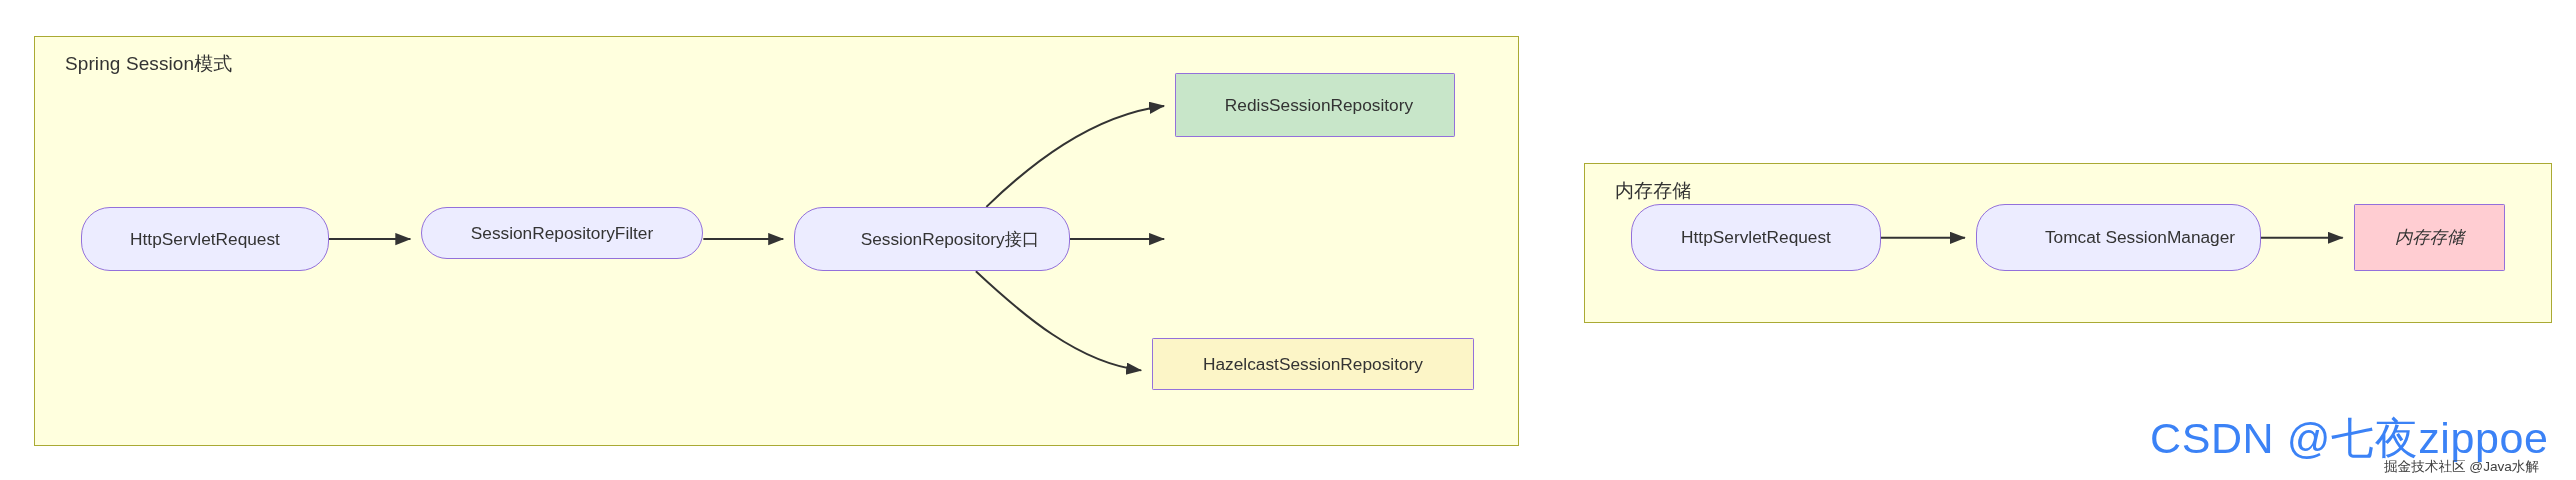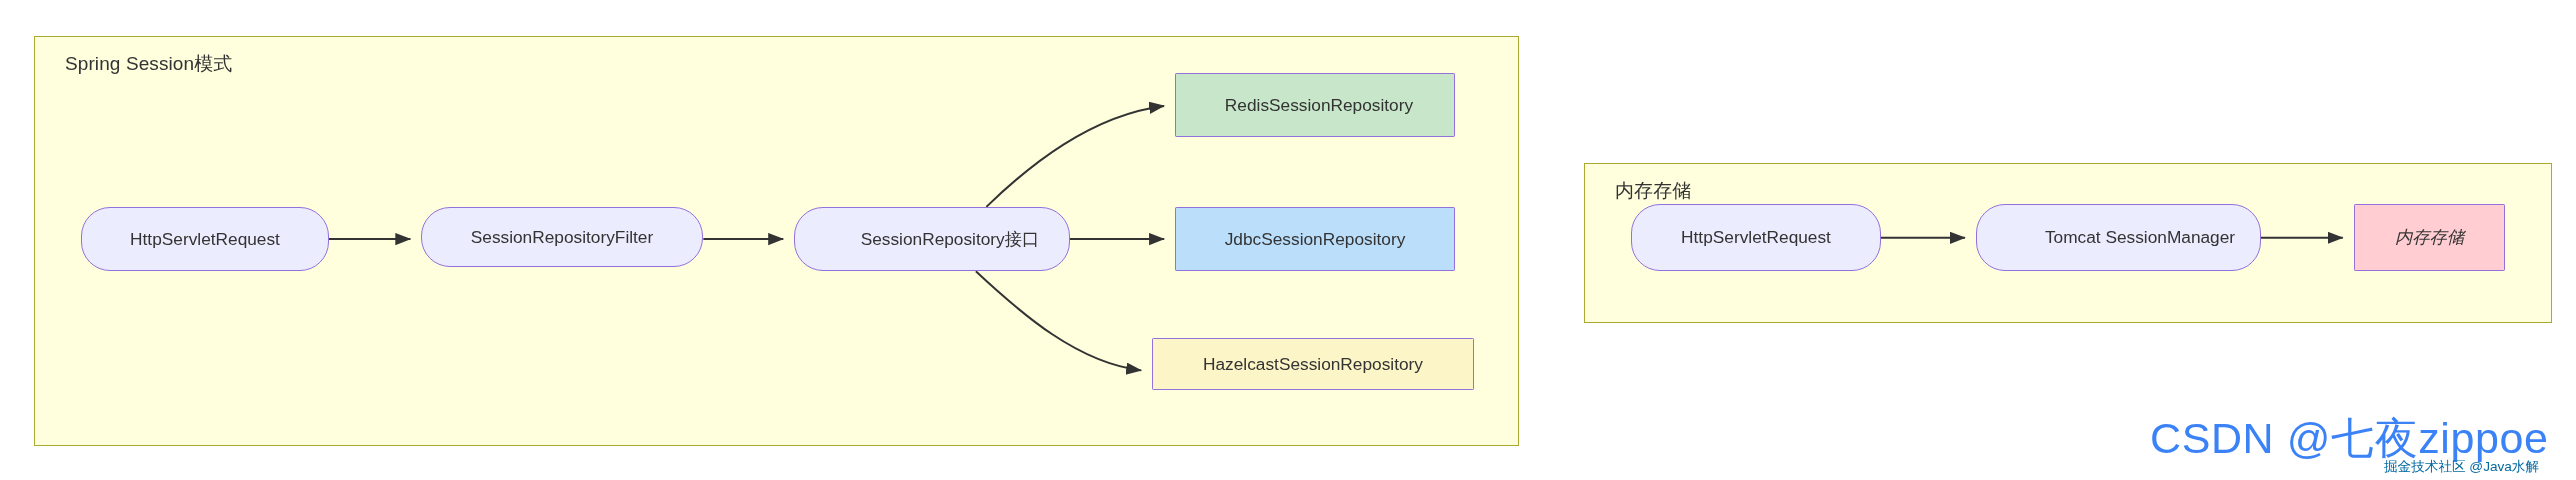--- a/index.html
+++ b/index.html
@@ -77,21 +77,21 @@
     color: #3b82f6;
     white-space: nowrap;
     letter-spacing: 0.6px;
     user-select: none;
   }
   .wm-small {
     position: absolute;
     left: 2384px;
     top: 458px;
     font-size: 13.6px;
-    color: #0369a1;
+    color: #404040;
     white-space: nowrap;
     user-select: none;
   }
 </style>
 </head>
 <body>
 
 <div id="canvas">
 
   <div class="subgraph" style="left:34px; top:36px; width:1485px; height:410px;">
@@ -119,35 +119,32 @@
     <path class="edge-path" d="M 1575 438 C 1650 508, 1740 586, 1842 598" marker-end="url(#arrow)"></path>
 
     <path class="edge-path" d="M 3036 384 L 3172 384" marker-end="url(#arrow)"></path>
     <path class="edge-path" d="M 3650 384 L 3782 384" marker-end="url(#arrow)"></path>
   </svg>
 
   <div class="node fill-lavender" style="left:81px; top:207px; width:248px; height:64px;">
     <span>HttpServletRequest</span>
   </div>
 
-  <div class="node fill-lavender" style="left:421px; top:207px; width:282px; height:60px;">
+  <div class="node fill-lavender" style="left:421px; top:207px; width:282px; height:52px;">
     <span>SessionRepositoryFilter</span>
   </div>
 
   <div class="node fill-lavender" style="left:794px; top:207px; width:276px; height:64px;padding-left:36px;">
     <span>SessionRepository接口</span>
   </div>
 
   <div class="node fill-green" style="left:1175px; top:73px; width:280px; height:64px;">
     <span>RedisSessionRepository</span>
   </div>
 
-  <div class="node fill-blue" style="left:1175px; top:207px; width:280px; height:64px;">
-    <span>JdbcSessionRepository</span>
-  </div>
 
   <div class="node fill-yellow" style="left:1152px; top:338px; width:322px; height:52px;">
     <span>HazelcastSessionRepository</span>
   </div>
 
   <div class="node fill-lavender" style="left:1631px; top:204px; width:250px; height:67px;">
     <span>HttpServletRequest</span>
   </div>
 
   <div class="node fill-lavender" style="left:1976px; top:204px; width:285px; height:67px;padding-left:43px;">

